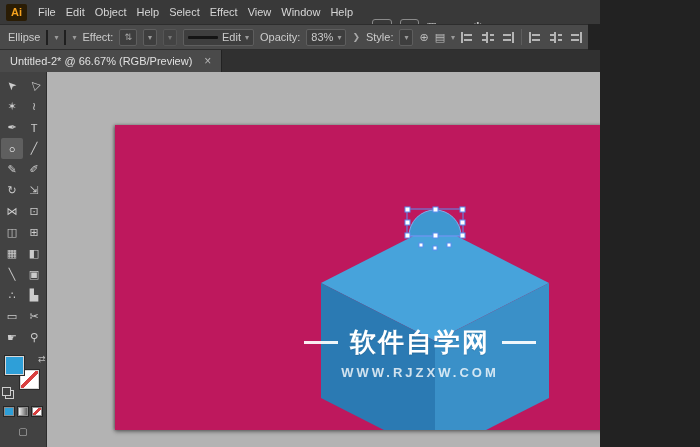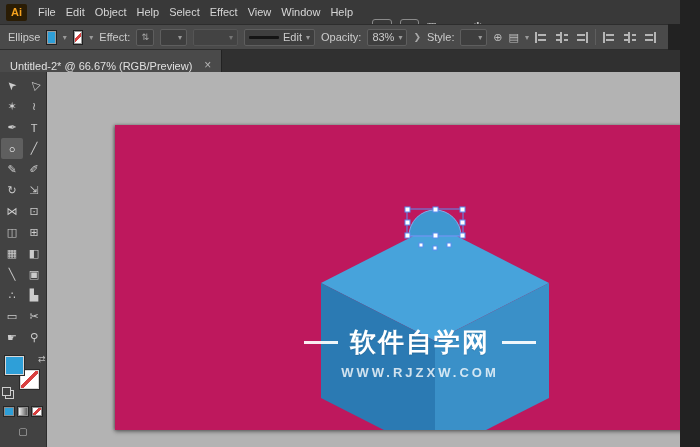--- a/index.html
+++ b/index.html
@@ -1,16 +1,16 @@
 <!DOCTYPE html>
 <html lang="en"><head>
 <meta charset="utf-8">
 <style>
   html,body{margin:0;padding:0;background:#222;}
-  .app{position:relative;width:680px;height:447px;overflow:hidden;
+  .app{position:relative;width:600px;height:447px;overflow:hidden;
        font-family:"Liberation Sans","DejaVu Sans",sans-serif;
        -webkit-font-smoothing:antialiased;user-select:none;}
 
   
   .menubar{position:absolute;left:0;top:0;right:0;height:24px;background:#393939;
            display:flex;align-items:center;font-size:11px;color:#d6d6d6;padding-left:6px;box-sizing:border-box;}
   .ai-logo{width:21px;height:17px;background:#2a1c04;color:#f5a21e;font-weight:bold;font-size:11px;
            display:flex;align-items:center;justify-content:center;border-radius:2px;margin-right:6px;}
   .menu-item{padding:0 5px;line-height:24px;cursor:default;}
   .menubar-right{display:flex;align-items:center;gap:8px;margin-left:14px;margin-top:28px;}
@@ -39,21 +39,21 @@
   .al::before{content:"";position:absolute;left:0;top:0;bottom:0;width:2px;background:#b5b5b5;}
   .al::after{content:"";position:absolute;left:3px;top:2px;width:8px;height:2px;background:#b5b5b5;box-shadow:0 5px 0 #b5b5b5;}
   .al.c::before{left:5px;}
   .al.c::after{left:1px;width:4px;box-shadow:8px 0 0 #b5b5b5,0 5px 0 #b5b5b5,8px 5px 0 #b5b5b5;}
   .al.r::before{left:auto;right:0;}
   .al.r::after{left:2px;}
   .vdiv{width:1px;height:16px;background:#5e5e5e;}
 
   
   .tabbar{position:absolute;left:0;top:50px;right:0;height:22px;background:#303030;display:flex;align-items:stretch;}
-  .tab{background:#4a4a4a;color:#e0e0e0;font-size:11px;display:flex;align-items:flex-end;gap:12px;
+  .tab{background:#4a4a4a;color:#e0e0e0;font-size:11px;display:flex;align-items:center;gap:12px;
        padding:0 10px;border-right:1px solid #222;}
   .tab-close{color:#b5b5b5;font-size:12px;cursor:default;}
 
   
   .main{position:absolute;left:0;top:72px;right:0;bottom:0;display:flex;}
 
   
   .toolbar{width:47px;background:#424242;border-right:1px solid #2d2d2d;box-sizing:border-box;
            display:flex;flex-direction:column;align-items:center;padding-top:3px;}
   .tools{display:grid;grid-template-columns:22px 22px;}

